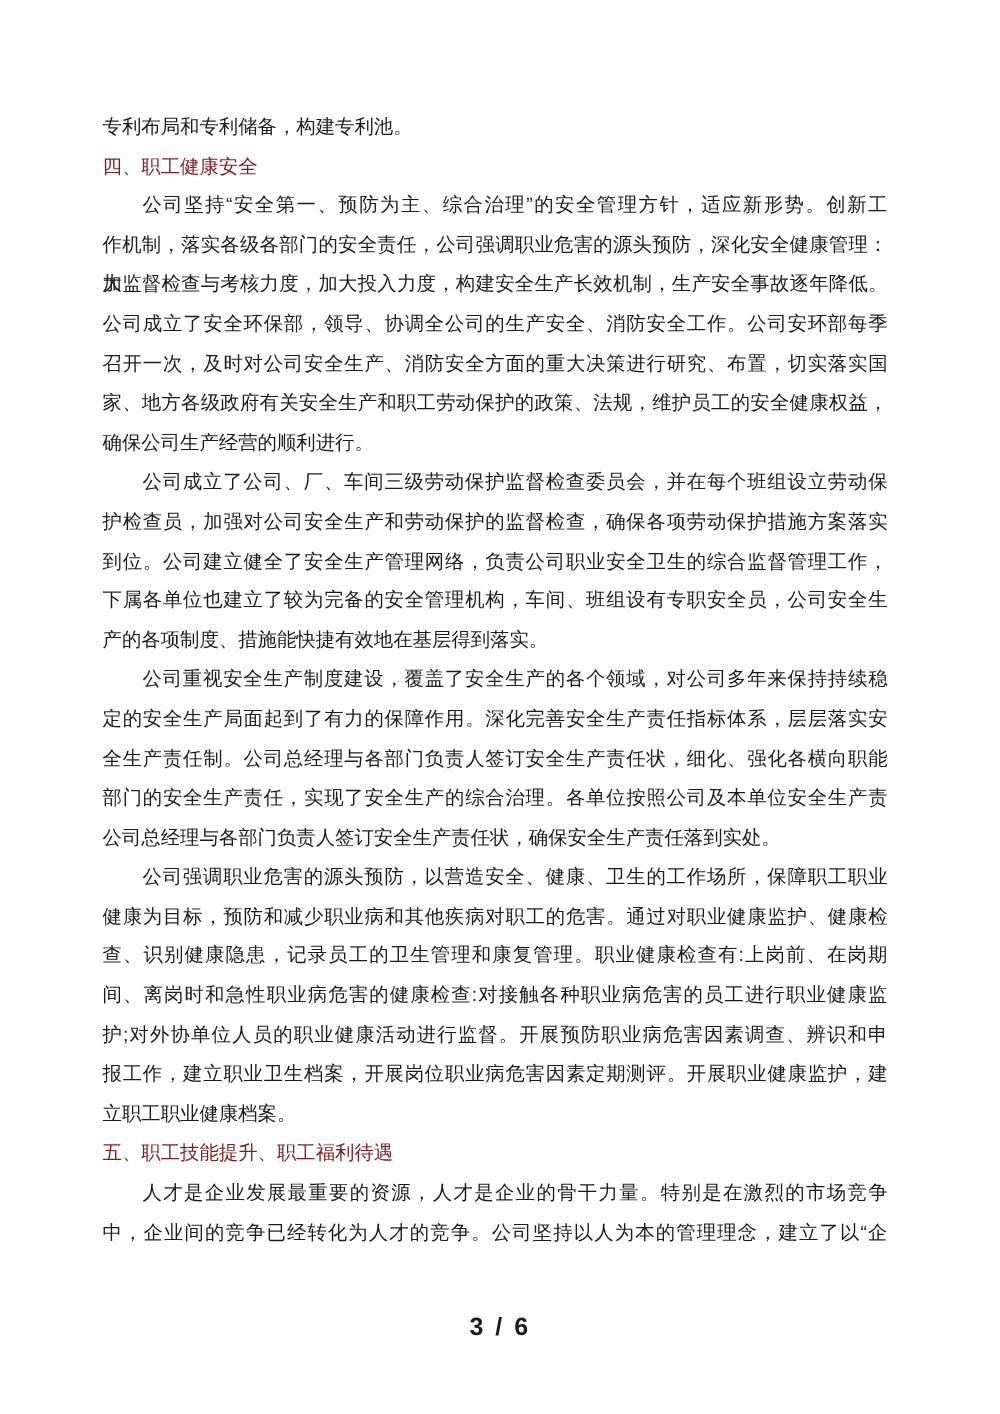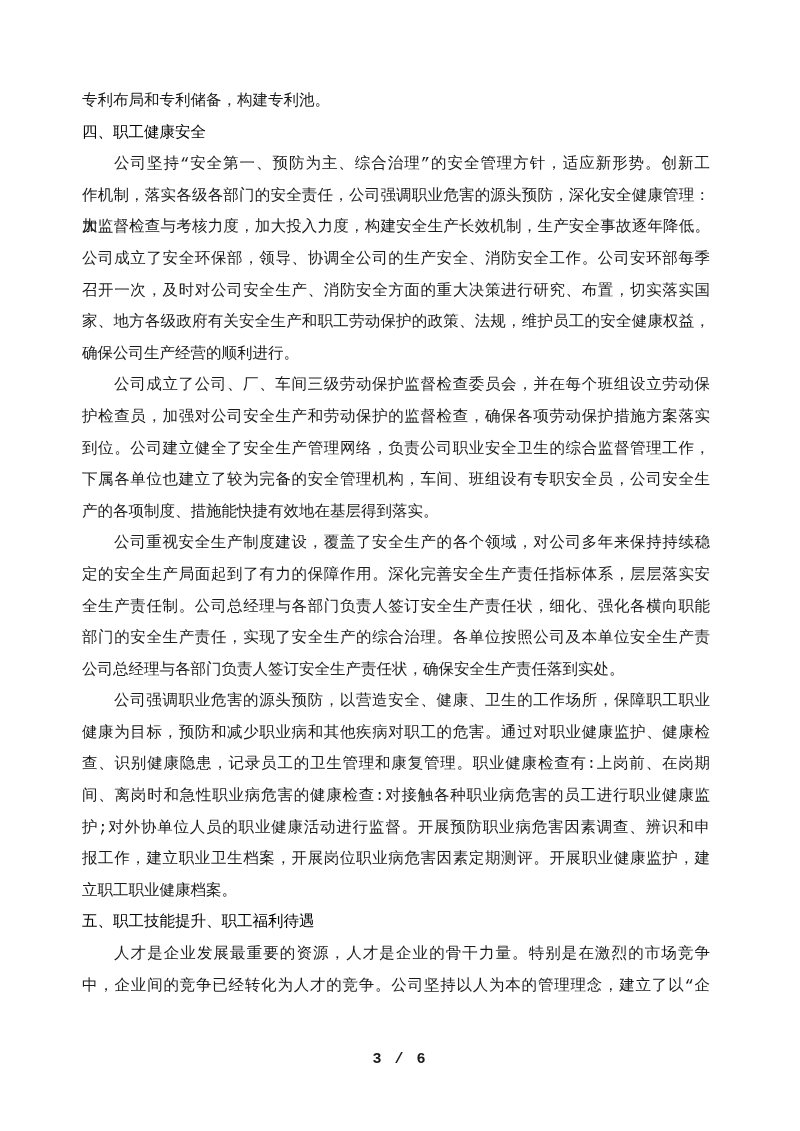--- a/index.html
+++ b/index.html
@@ -8,21 +8,21 @@
     width: 800px;
     height: 1131px;
     background: #ffffff;
     overflow: hidden;
   }
   .page {
     position: relative;
     width: 800px;
     height: 1131px;
     background: #ffffff;
-    font-family: Liberation Mono, monospace;
+    font-family: Liberation Sans, sans-serif;
     color: #1b1b1b;
   }
   .text-column {
     position: absolute;
     left: 82px;
     top: 86px;
     width: 628px;
   }
   .line {
     height: 31.6px;
@@ -34,29 +34,29 @@
     overflow: visible;
   }
   .line.fill {
     text-align-last: justify;
     white-space: normal;
   }
   .line.indent {
     padding-left: 32px;
   }
   .line.heading {
-    color: #000000;
+    color: #7f1d1d;
   }
   .page-number {
     position: absolute;
     left: 0;
     top: 1051px;
     width: 800px;
     text-align: center;
-    font-size: 15px;
+    font-size: 20px;
     font-weight: 700;
     letter-spacing: 2px;
     color: #1b1b1b;
   }
 </style>
 </head>
 <body>
 
 <div class="page">
   <div class="text-column">

